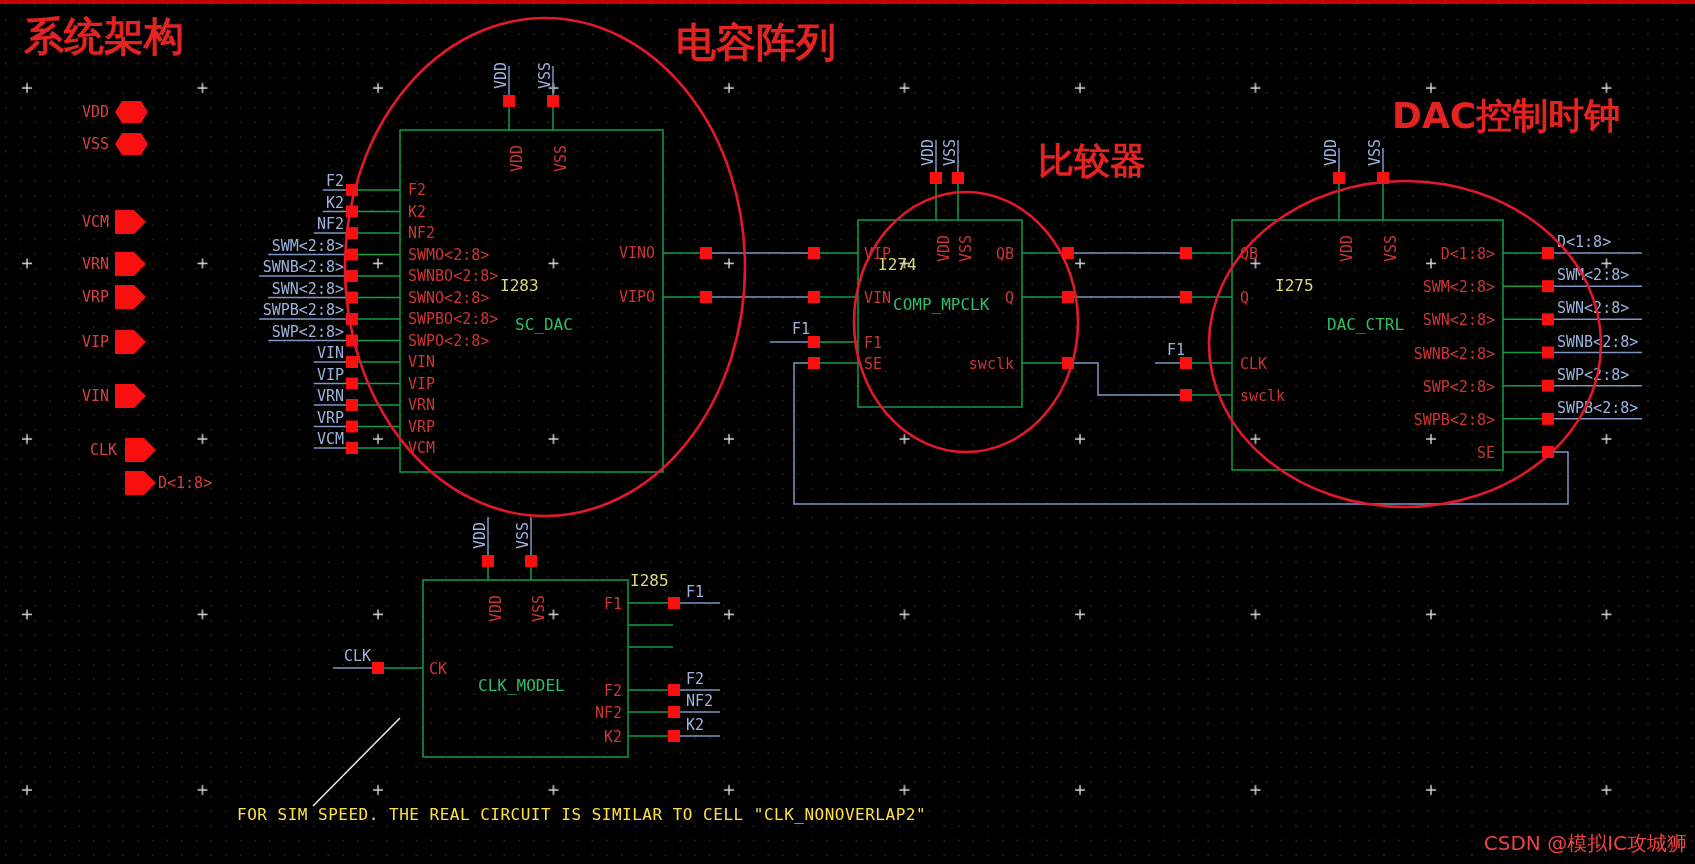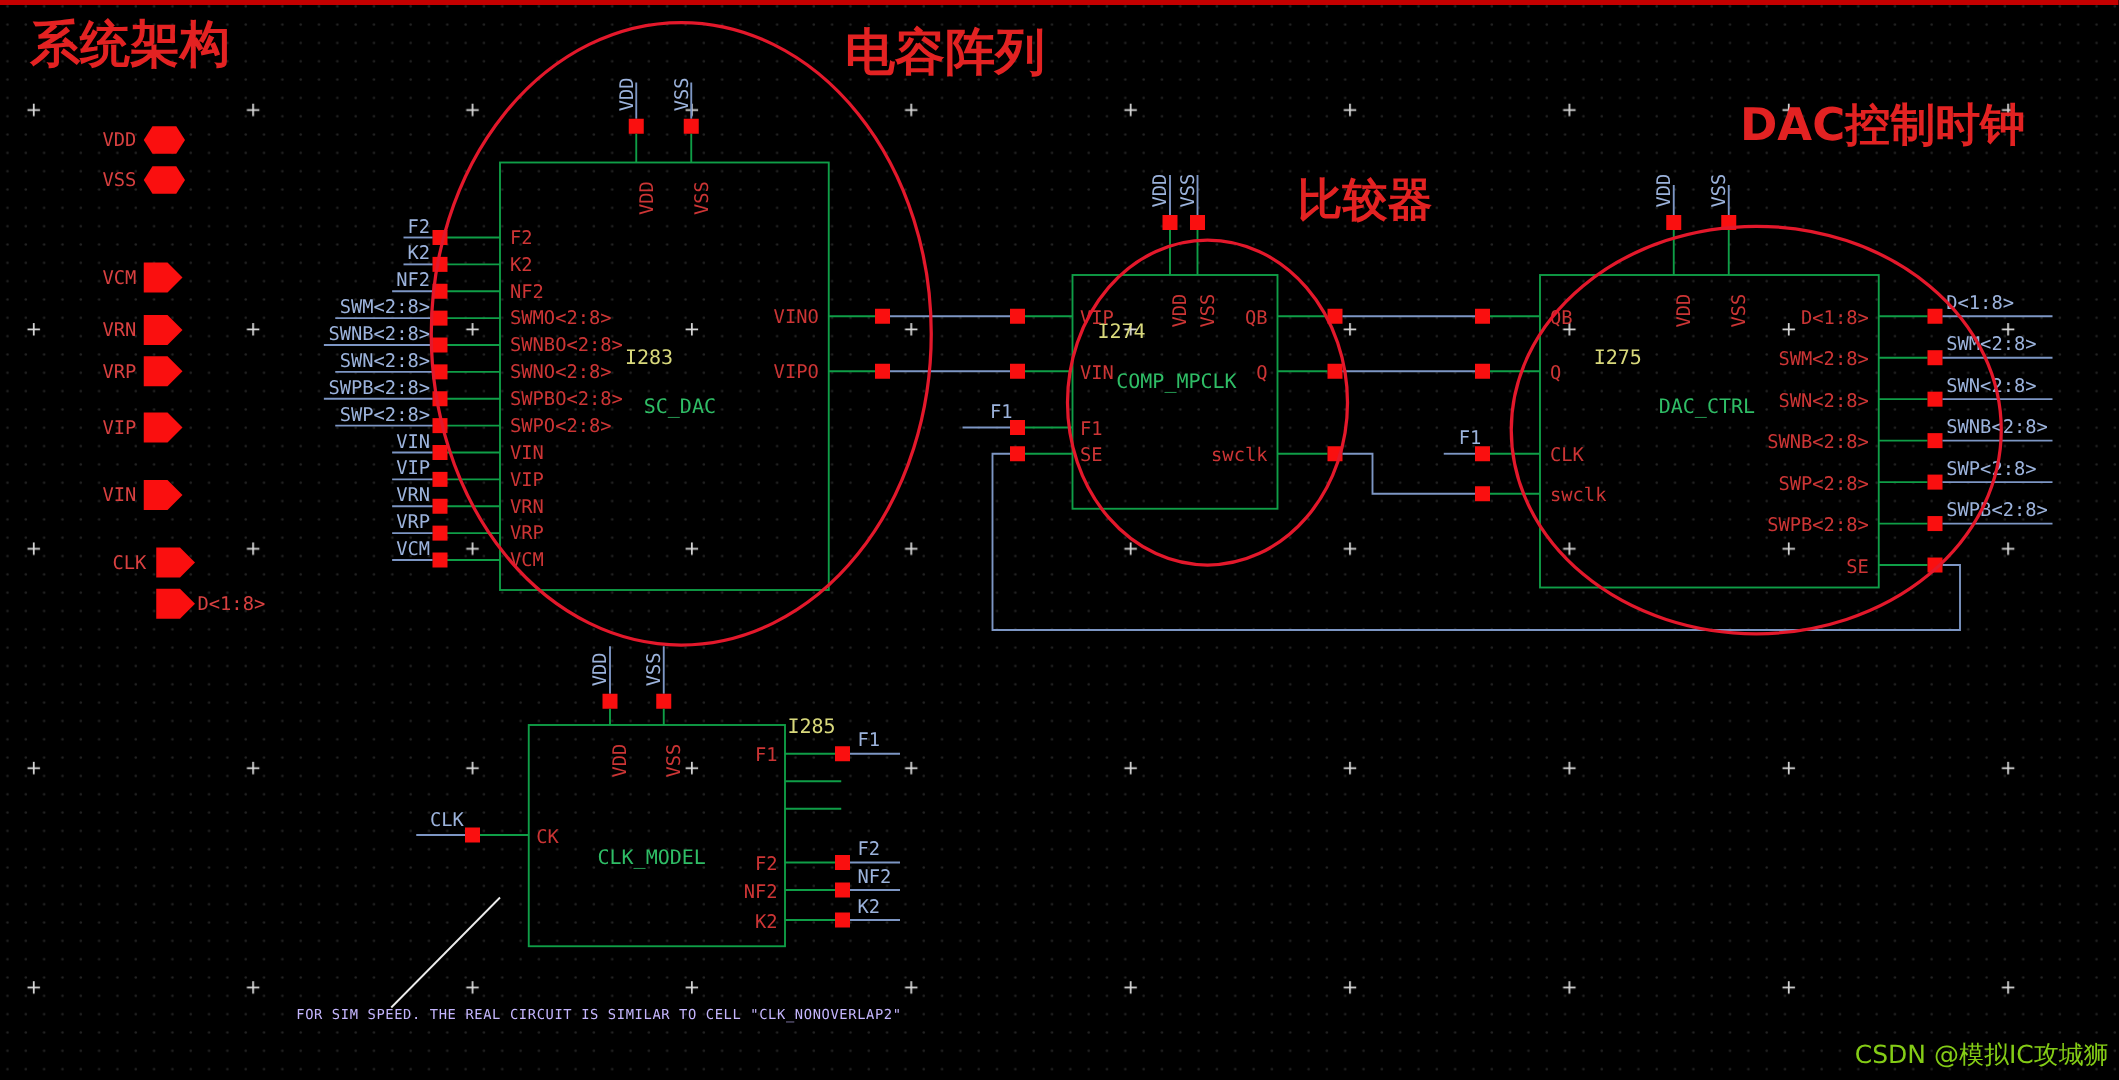--- a/index.html
+++ b/index.html
@@ -2,23 +2,23 @@
 <html><head>
 <meta charset="utf-8">
 <style>
   html,body{margin:0;padding:0;background:#000;}
   .stage{position:relative;width:1695px;height:864px;background:#000;overflow:hidden;
          font-family:"DejaVu Sans Mono",monospace;}
   #schem{position:absolute;left:0;top:0;}
   #schem text{font-family:"DejaVu Sans Mono",monospace;}
   .cn{position:absolute;color:#e32222;font-family:"DejaVu Sans",sans-serif;
       font-weight:600;white-space:nowrap;line-height:1;}
-  .note{position:absolute;left:237px;top:805px;color:#c4b5fd;font-size:11px;
+  .note{position:absolute;left:237px;top:805px;color:#fde047;font-size:16px;
         letter-spacing:.5px;white-space:nowrap;}
-  .watermark{position:absolute;right:8px;top:830px;color:#84cc16;font-size:20px;
+  .watermark{position:absolute;right:8px;top:830px;color:#ef4444;font-size:20px;
         font-family:"DejaVu Sans",sans-serif;}
 </style>
 </head>
 <body>
 
 <div class="stage">
 
   <svg id="schem" width="1695" height="864" viewBox="0 0 1695 864">
     <defs>
       <pattern id="dots" width="14.66" height="14.66" patternUnits="userSpaceOnUse">
@@ -284,17 +284,17 @@
     <ellipse cx="545" cy="267" rx="200" ry="249" fill="none" stroke="#e3182b" stroke-width="2.6"></ellipse>
     <ellipse cx="966" cy="322" rx="112" ry="130" fill="none" stroke="#e3182b" stroke-width="2.6"></ellipse>
     <ellipse cx="1405" cy="344" rx="196" ry="163" fill="none" stroke="#e3182b" stroke-width="2.6"></ellipse>
 
     <line x1="400" y1="718" x2="313" y2="806" stroke="#ececec" stroke-width="1.5"></line>
   </svg>
 
   <div class="cn" style="left:676px;top:22px;font-size:40px;">电容阵列</div>
   <div class="cn" style="left:24px;top:16px;font-size:40px;">系统架构</div>
   <div class="cn" style="left:1006px;top:143px;font-size:36px;margin-left:32px;">比较器</div>
-  <div class="cn" style="left:1392px;top:83px;font-size:36px;">DAC控制时钟</div>
+  <div class="cn" style="left:1392px;top:98px;font-size:36px;">DAC控制时钟</div>
 
   <div class="note">FOR SIM SPEED. THE REAL CIRCUIT IS SIMILAR TO CELL "CLK_NONOVERLAP2"</div>
   <div class="watermark">CSDN @模拟IC攻城狮</div>
 </div>
 
 </body></html>

